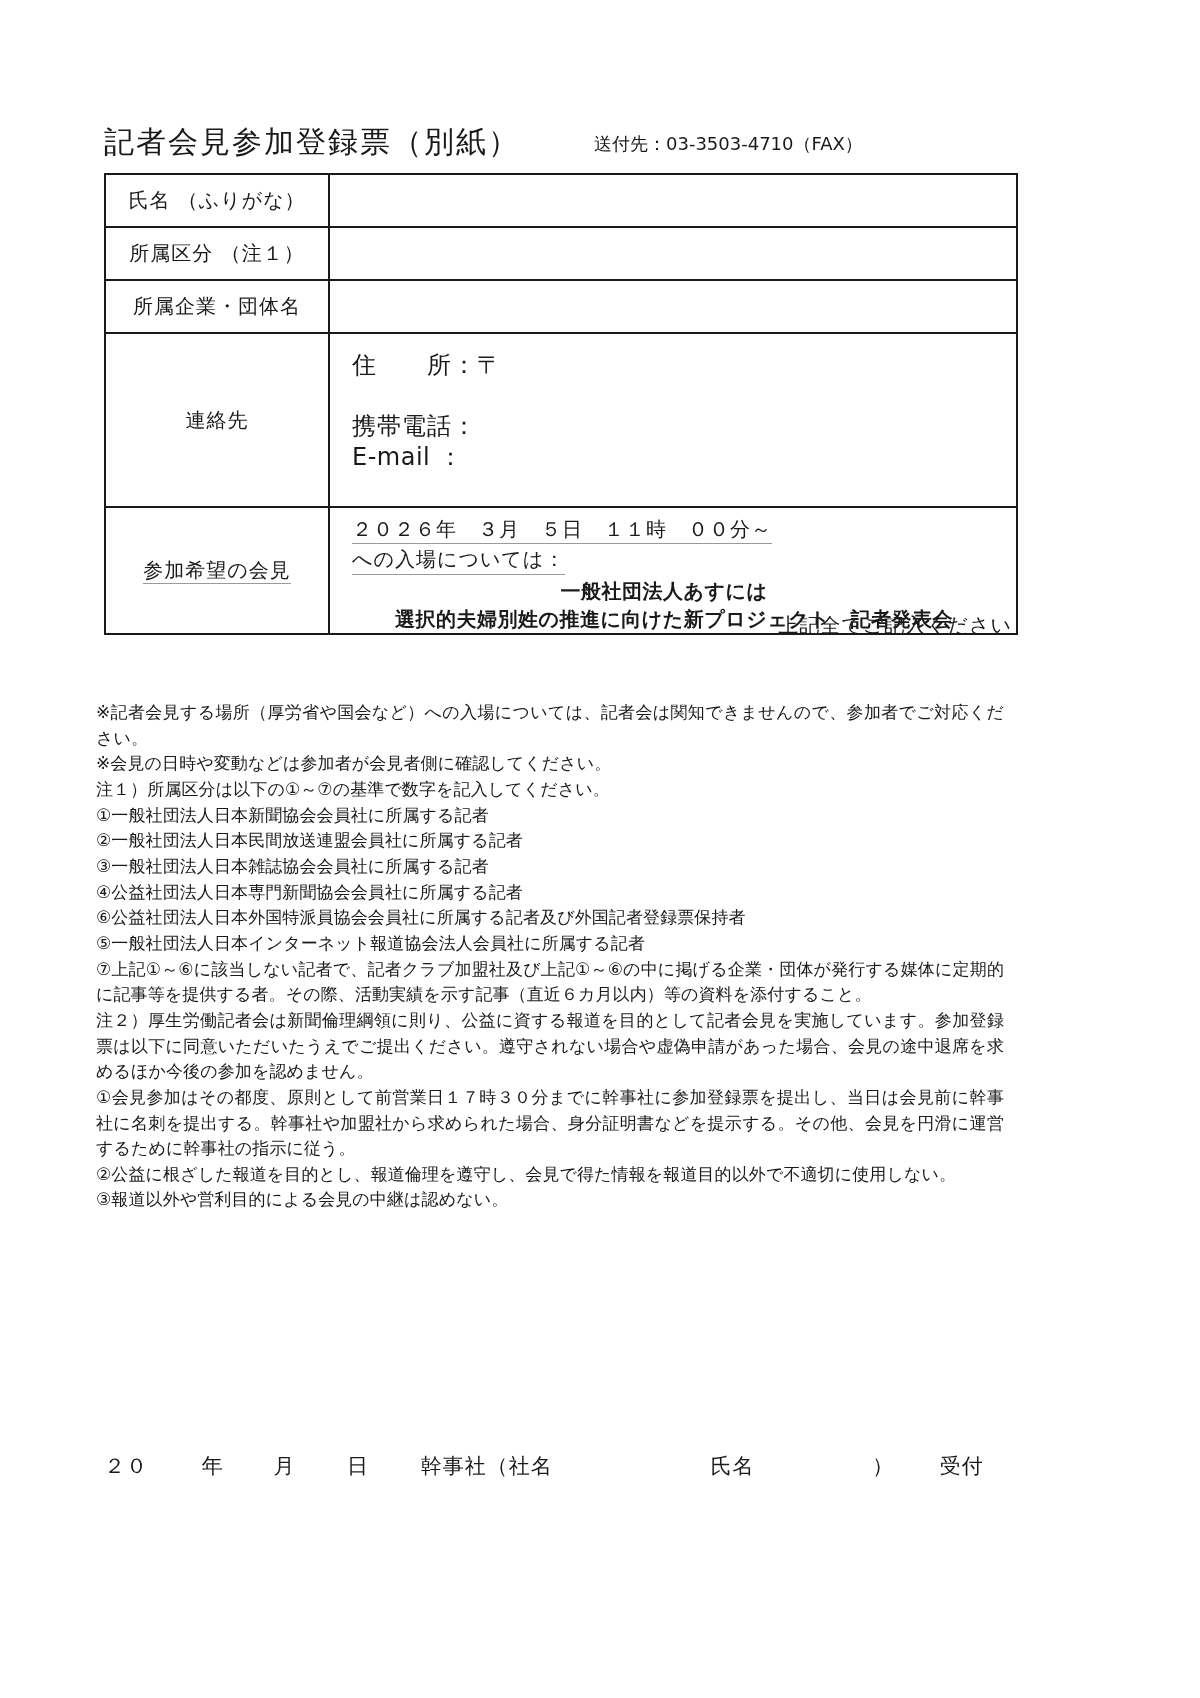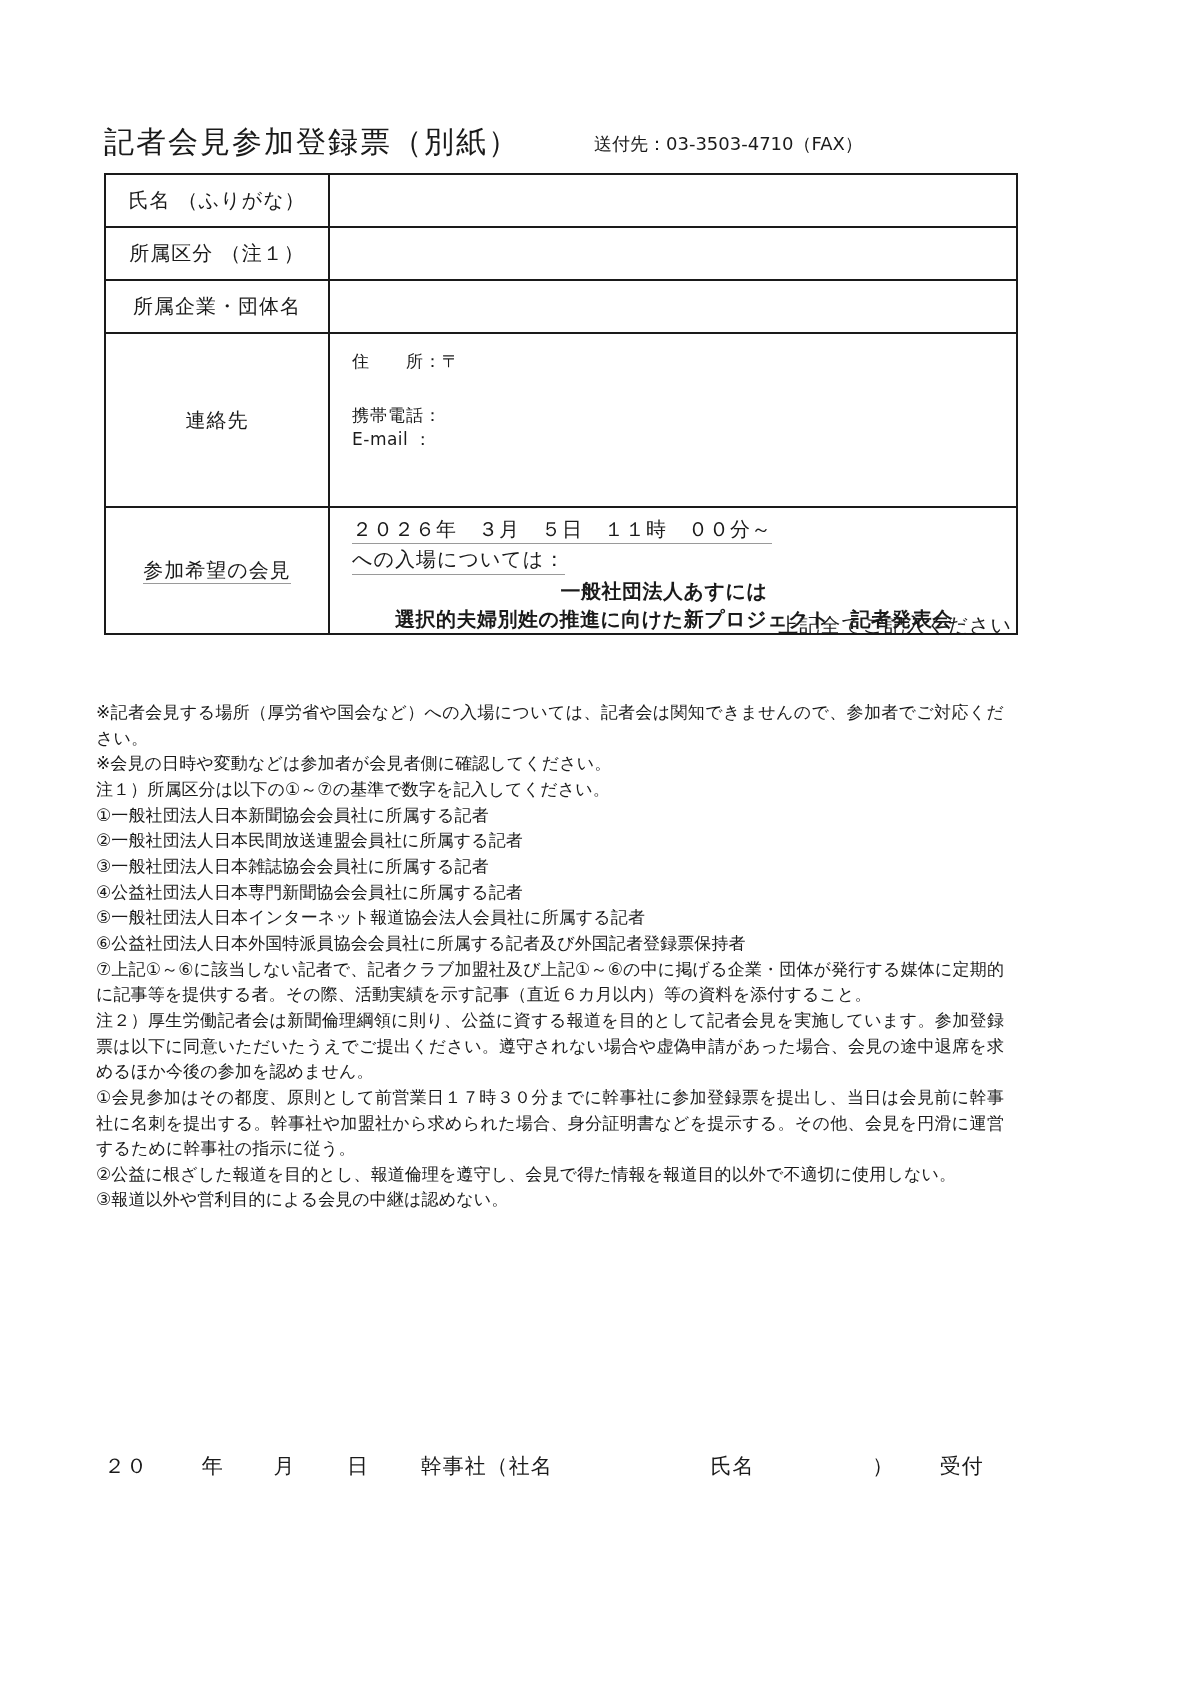--- a/index.html
+++ b/index.html
@@ -76,21 +76,21 @@
   }
   .r-name .lbl-cell, .r-class .lbl-cell, .r-org .lbl-cell { height: 51px; }
   .r-contact td { height: 172px; vertical-align: middle; }
   .r-contact .val-cell { vertical-align: top; }
   .r-meeting td { height: 123px; }
   .r-meeting .lbl-cell { vertical-align: middle; }
   .r-meeting .val-cell { vertical-align: top; }
 
   .contact-inner {
     padding: 19px 8px 0 22px;
-    font-size: 17px;
+    font-size: 24px;
     line-height: 1.05;
   }
   .contact-inner .addr { margin-bottom: 36px; letter-spacing: 1px; }
   .contact-inner .tel { margin-bottom: 6px; letter-spacing: 1px; }
   .contact-inner .mail { letter-spacing: 0.5px; }
 
   .meeting-inner {
     padding: 8px 0 0 22px;
     font-size: 20px;
     line-height: 1.32;
@@ -235,22 +235,22 @@
   <div class="fill-note">上記全てご記入ください</div>
 
   <div class="notes">
     <p>※記者会見する場所（厚労省や国会など）への入場については、記者会は関知できませんので、参加者でご対応ください。</p>
     <p>※会見の日時や変動などは参加者が会見者側に確認してください。</p>
     <p>注１）所属区分は以下の①～⑦の基準で数字を記入してください。</p>
     <p>①一般社団法人日本新聞協会会員社に所属する記者</p>
     <p>②一般社団法人日本民間放送連盟会員社に所属する記者</p>
     <p>③一般社団法人日本雑誌協会会員社に所属する記者</p>
     <p>④公益社団法人日本専門新聞協会会員社に所属する記者</p>
+    <p>⑥公益社団法人日本外国特派員協会会員社に所属する記者及び外国記者登録票保持者</p>
     <p>⑤一般社団法人日本インターネット報道協会法人会員社に所属する記者</p>
-    <p>⑥公益社団法人日本外国特派員協会会員社に所属する記者及び外国記者登録票保持者</p>
     <p>⑦上記①～⑥に該当しない記者で、記者クラブ加盟社及び上記①～⑥の中に掲げる企業・団体が発行する媒体に定期的に記事等を提供する者。その際、活動実績を示す記事（直近６カ月以内）等の資料を添付すること。</p>
     <p>注２）厚生労働記者会は新聞倫理綱領に則り、公益に資する報道を目的として記者会見を実施しています。参加登録票は以下に同意いただいたうえでご提出ください。遵守されない場合や虚偽申請があった場合、会見の途中退席を求めるほか今後の参加を認めません。</p>
     <p>①会見参加はその都度、原則として前営業日１７時３０分までに幹事社に参加登録票を提出し、当日は会見前に幹事社に名刺を提出する。幹事社や加盟社から求められた場合、身分証明書などを提示する。その他、会見を円滑に運営するために幹事社の指示に従う。</p>
     <p>②公益に根ざした報道を目的とし、報道倫理を遵守し、会見で得た情報を報道目的以外で不適切に使用しない。</p>
     <p>③報道以外や営利目的による会見の中継は認めない。</p>
   </div>
 
   <div class="footer">
     <span class="seg f-year">２０</span>
     <span class="seg f-nen">年</span>

